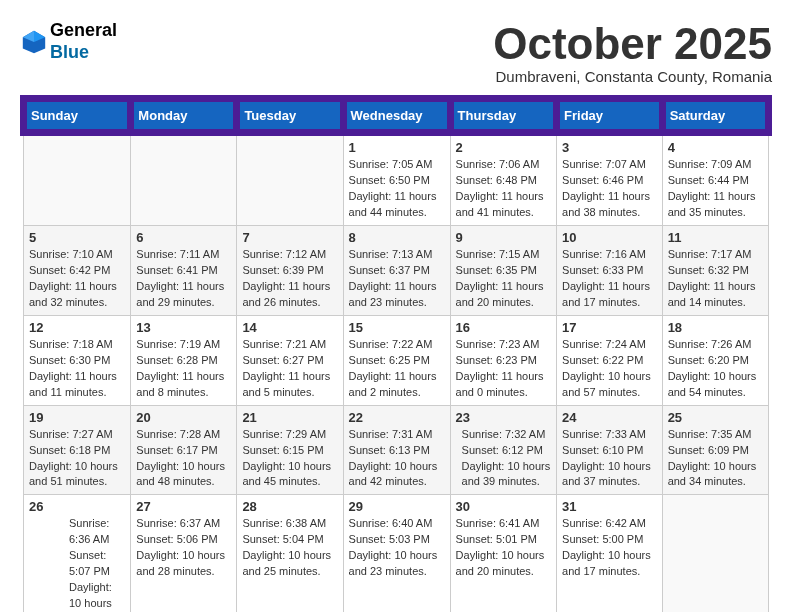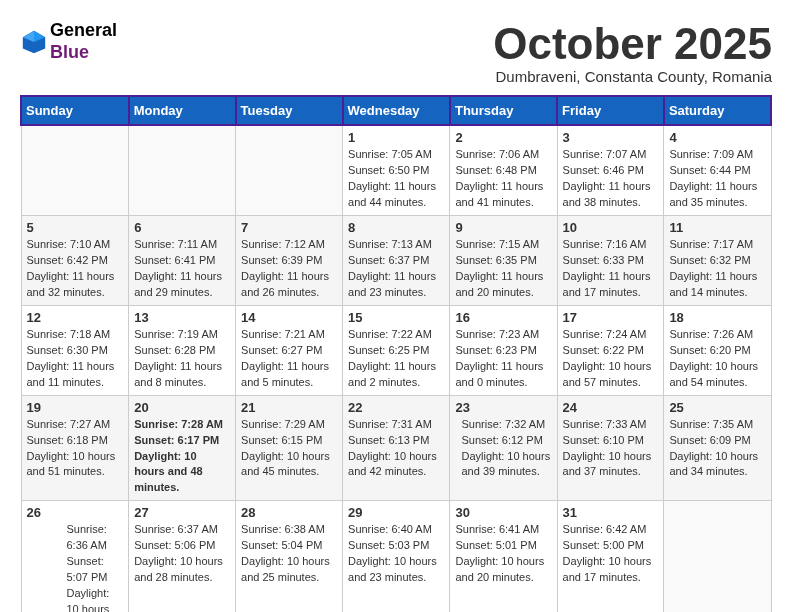--- a/index.html
+++ b/index.html
@@ -19,21 +19,21 @@
     .logo {
       display: flex;
       align-items: center;
     }
     .logo-text {
       font-size: 18px;
       font-weight: bold;
       line-height: 1.2;
     }
     .logo-general { color: #000000; }
-    .logo-blue { color: #701a75; }
+    .logo-blue { color: #0369a1; }
     .logo-icon {
       width: 28px;
       height: 28px;
       margin-right: 2px;
     }
     .title-block {
       text-align: right;
     }
     .month-title {
       font-size: 44px;
@@ -50,21 +50,21 @@
       border-collapse: collapse;
       border: 1px solid #ccc;
     }
     .calendar th {
       background: #1565c0;
       color: #fff;
       font-size: 13px;
       font-weight: bold;
       padding: 6px 4px;
       text-align: left;
-      border: 2px solid #4c1d95;
+      border: 7px solid #4c1d95;
     }
     .calendar td {
       vertical-align: top;
       border: 1px solid #ccc;
       padding: 4px 5px;
       width: 108px;
       min-height: 80px;
       font-size: 11px;
       color: #333;
       background: #fff;
@@ -240,21 +240,21 @@
       </tr>
       <tr>
         <td>
           <span class="day-number">19</span>
           <div class="day-info" style="white-space: pre-line;">Sunrise: 7:27 AM
 Sunset: 6:18 PM
 Daylight: 10 hours and 51 minutes.</div>
         </td>
         <td>
           <span class="day-number">20</span>
-          <div class="day-info" style="white-space: pre-line; font-weight: bold;">Sunrise: 7:28 AM
+          <div class="day-info" style="white-space: pre-line;">Sunrise: 7:28 AM
 Sunset: 6:17 PM
 Daylight: 10 hours and 48 minutes.</div>
         </td>
         <td>
           <span class="day-number">21</span>
           <div class="day-info" style="white-space: pre-line;">Sunrise: 7:29 AM
 Sunset: 6:15 PM
 Daylight: 10 hours and 45 minutes.</div>
         </td>
         <td>

